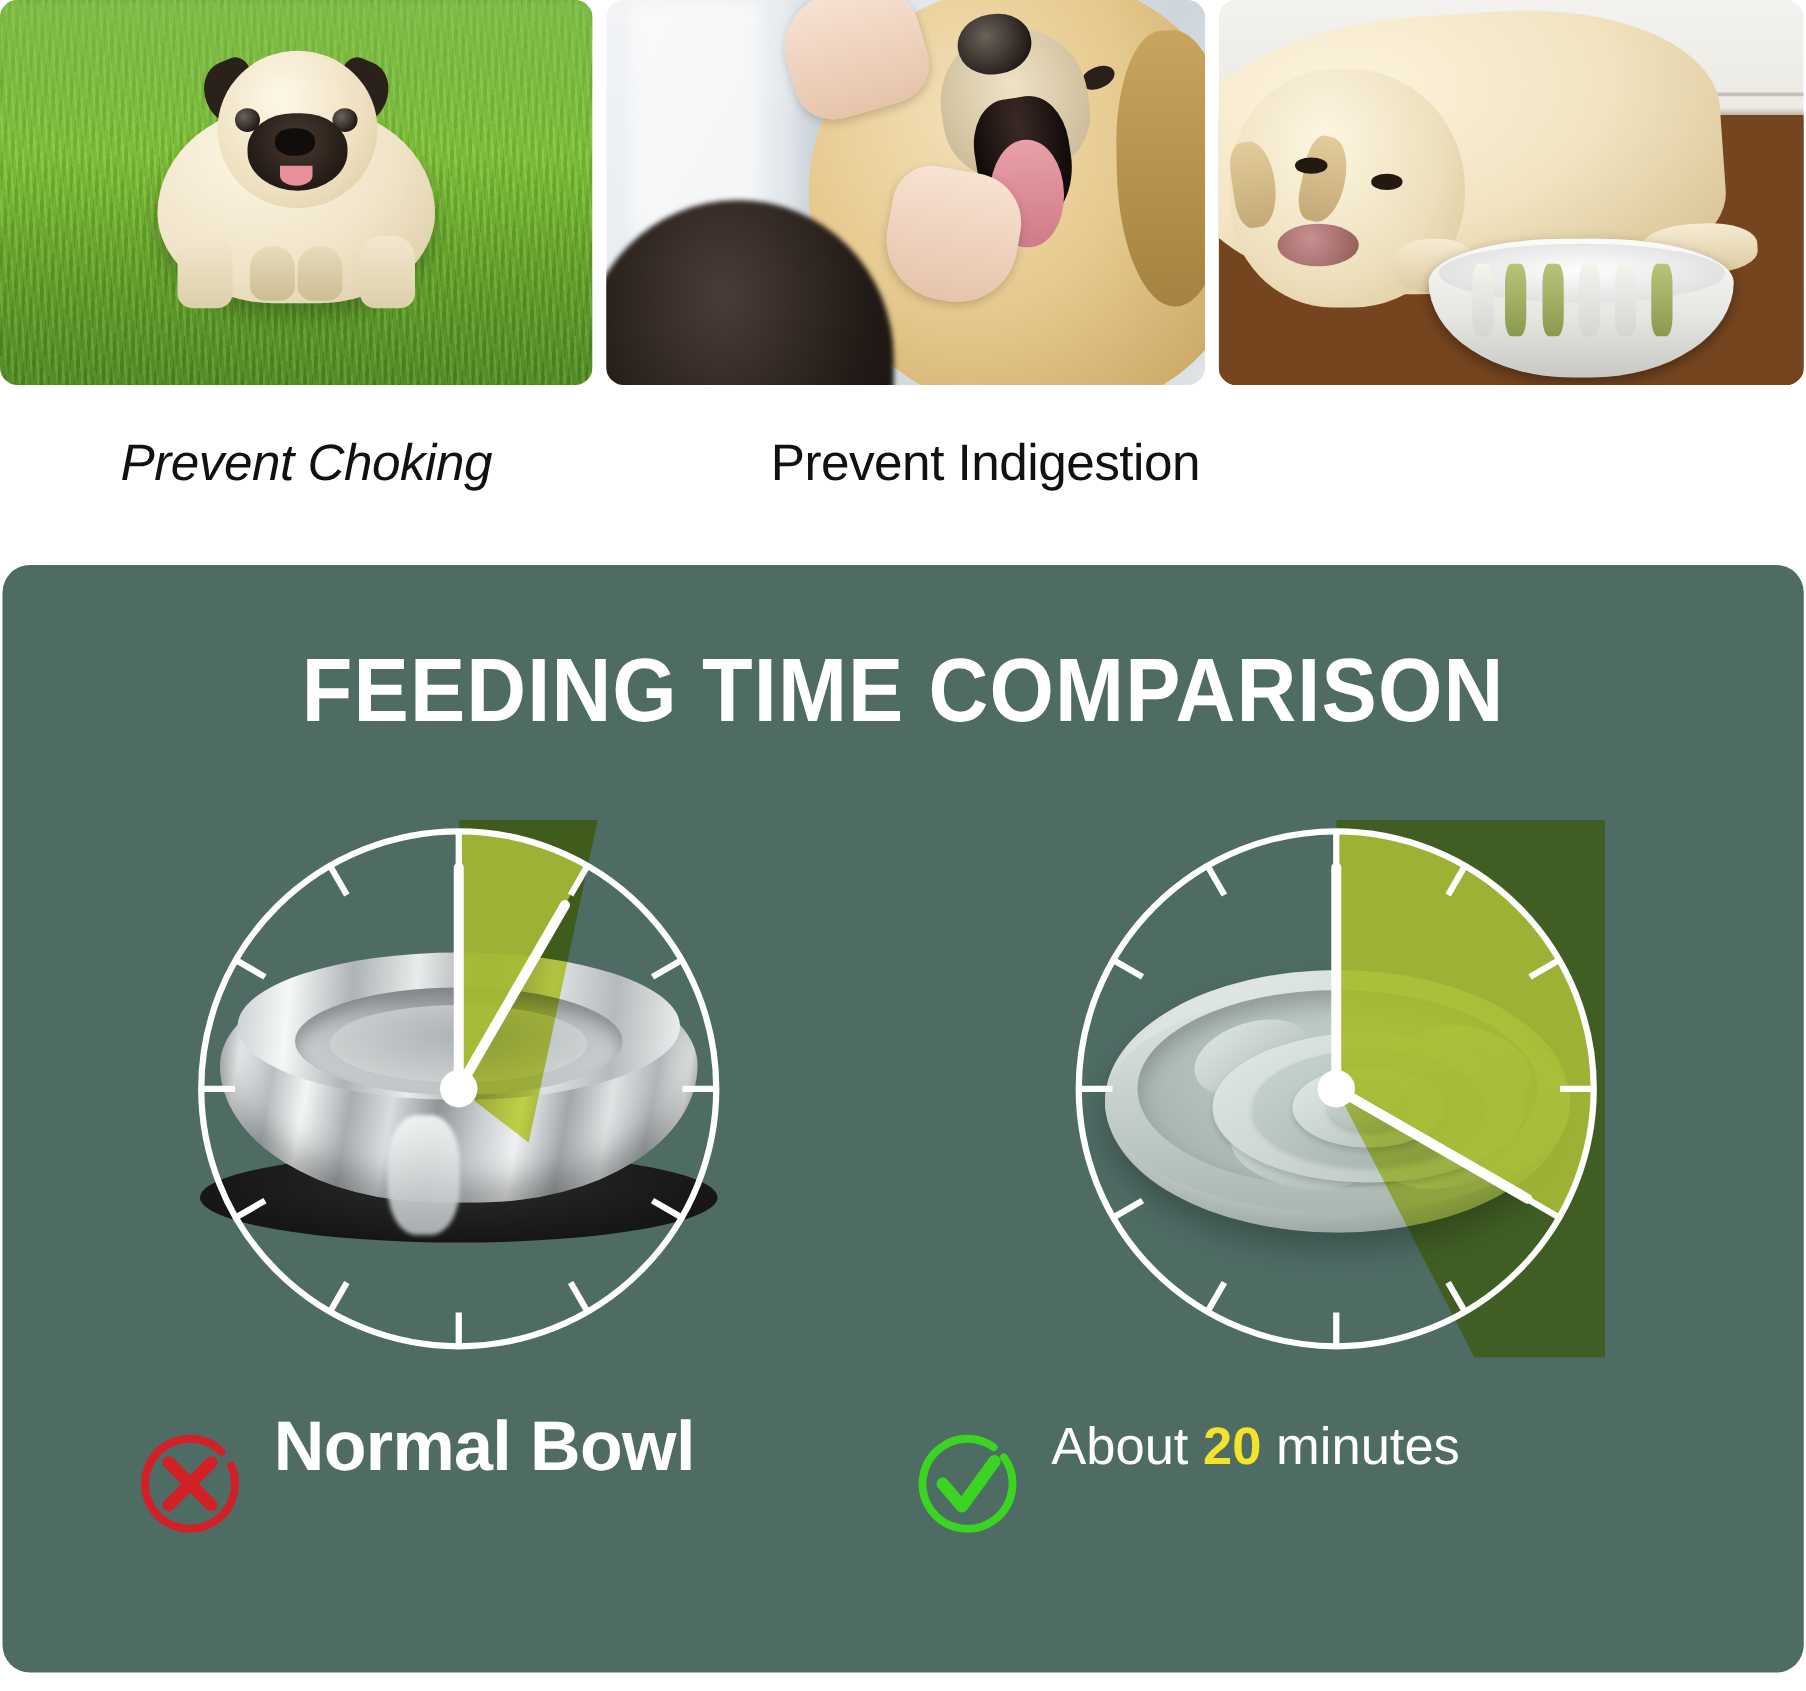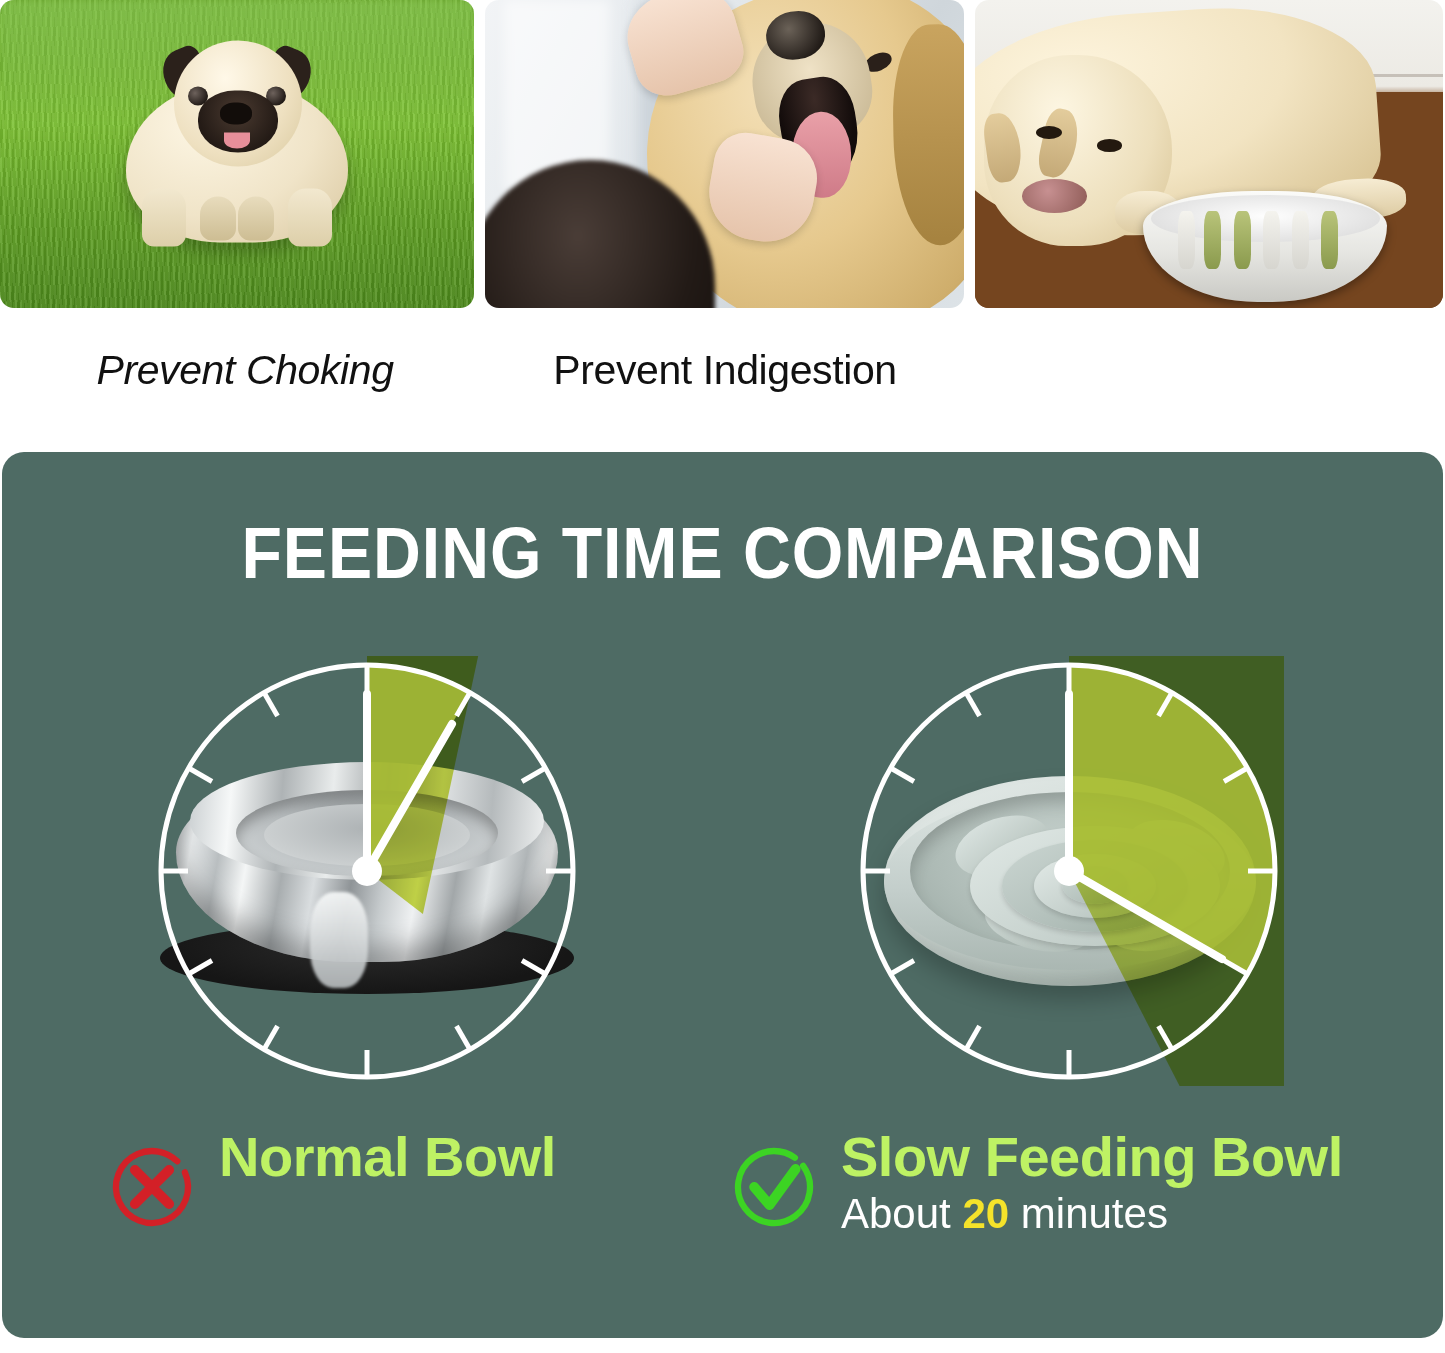--- a/index.html
+++ b/index.html
@@ -159,21 +159,21 @@
   }
   .caption {
     flex:0 0 auto; text-align:center;
     font-size:41px; font-weight:400; color:#111;
     font-family:"Liberation Sans", sans-serif;
     letter-spacing:-.4px;
     line-height:100px;
   }
   #caption-obesity { width:474px; }
   #caption-choking { width:490px;font-style:italic; }
-  #caption-indigestion { width:470px; }
+  #caption-indigestion { width:470px;text-align:right; }
 
   
   #comparison-panel {
     position:absolute; left:2px; top:452px; width:1441px; height:886px;
     background:#4e6b64; border-radius:22px;
   }
   #panel-title {
     position:absolute; left:0; top:60px; width:100%;
     text-align:center; color:#ffffff;
     font-size:72px; font-weight:700; letter-spacing:1px;
@@ -284,21 +284,21 @@
     clip-path:polygon(50% 50%, 50% -10%, 78% -10%, 63% 60%);
   }
 
   
   .label-block { position:absolute; top:676px; height:140px; display:flex; align-items:flex-start; }
   #label-normal { left:105px; }
   #label-slow { left:727px; }
   .mark-icon { flex:0 0 auto; width:90px; height:90px; margin-top:14px; }
   .label-text { margin-left:22px; }
   .label-title {
-    font-size:56px; font-weight:700; color:#bef264; line-height:1.02;
+    font-size:56px; font-weight:700; color:#ffffff; line-height:1.02;
     font-family:"Liberation Sans", sans-serif; letter-spacing:-.5px;
     white-space:nowrap;
   }
   .label-sub {
     font-size:42px; font-weight:400; color:#ffffff; line-height:1.18; margin-top:4px;
     font-family:"Liberation Sans", sans-serif; white-space:nowrap;
   }
   .hl-number { color:#f5e32a; font-weight:700; }
 </style>
 </head>
@@ -476,21 +476,20 @@
       <div class="label-title">Normal Bowl</div>
     </div>
   </div>
 
   <div class="label-block" id="label-slow">
     <svg class="mark-icon" viewBox="0 0 100 100">
       <circle cx="50" cy="50" r="40" fill="none" stroke="#3cd423" stroke-width="7" stroke-linecap="round" stroke-dasharray="238 14" transform="rotate(-36 50 50)"></circle>
       <path d="M28 50 L45 70 L74 30" fill="none" stroke="#3cd423" stroke-width="11" stroke-linecap="round" stroke-linejoin="round"></path>
     </svg>
     <div class="label-text">
-      <div class="label-title">Slow Feeding Bowl</div>
       <div class="label-sub">
         <span>About</span>
         <span class="hl-number">20</span>
         <span>minutes</span>
       </div>
     </div>
   </div>
 
 </div>
 

